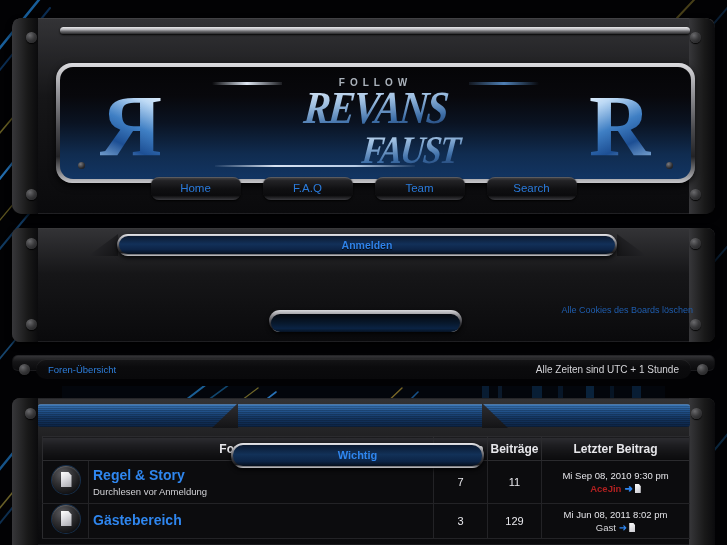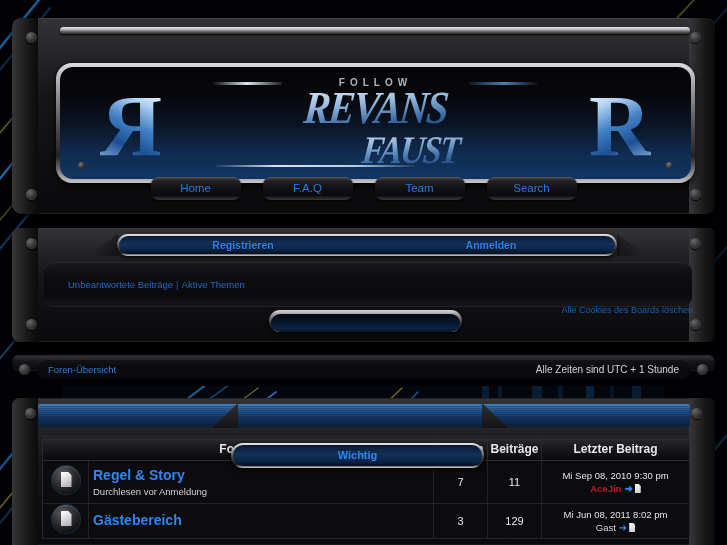--- a/index.html
+++ b/index.html
@@ -363,30 +363,24 @@
     <div class="screw" style="left:14px;  top:10px;"></div>
     <div class="screw" style="right:14px; top:10px;"></div>
     <div class="screw" style="left:14px;  top:91px;"></div>
     <div class="screw" style="right:14px; top:91px;"></div>
 
     <div class="auth-wing l"></div>
     <div class="auth-wing r"></div>
 
     <div id="auth-bar">
       <div id="auth-inner">
-        <div class="auth-link">Registrieren</div>
         <div class="auth-link">Anmelden</div>
       </div>
     </div>
 
-    <div id="quicklinks-panel">
-      <div id="quicklinks">
-        <a>Unbeantwortete Beiträge</a><span class="sep">|</span><a>Aktive Themen</a>
-      </div>
-    </div>
 
     <div id="searchbox">
       <input id="search-input" type="text" placeholder="" style="">
     </div>
 
     <div id="cookie-link">Alle Cookies des Boards löschen</div>
   </div>
 
   <div class="chassis" id="crumb-chassis">
     <div class="screw" style="left:7px;  top:9px;"></div>

